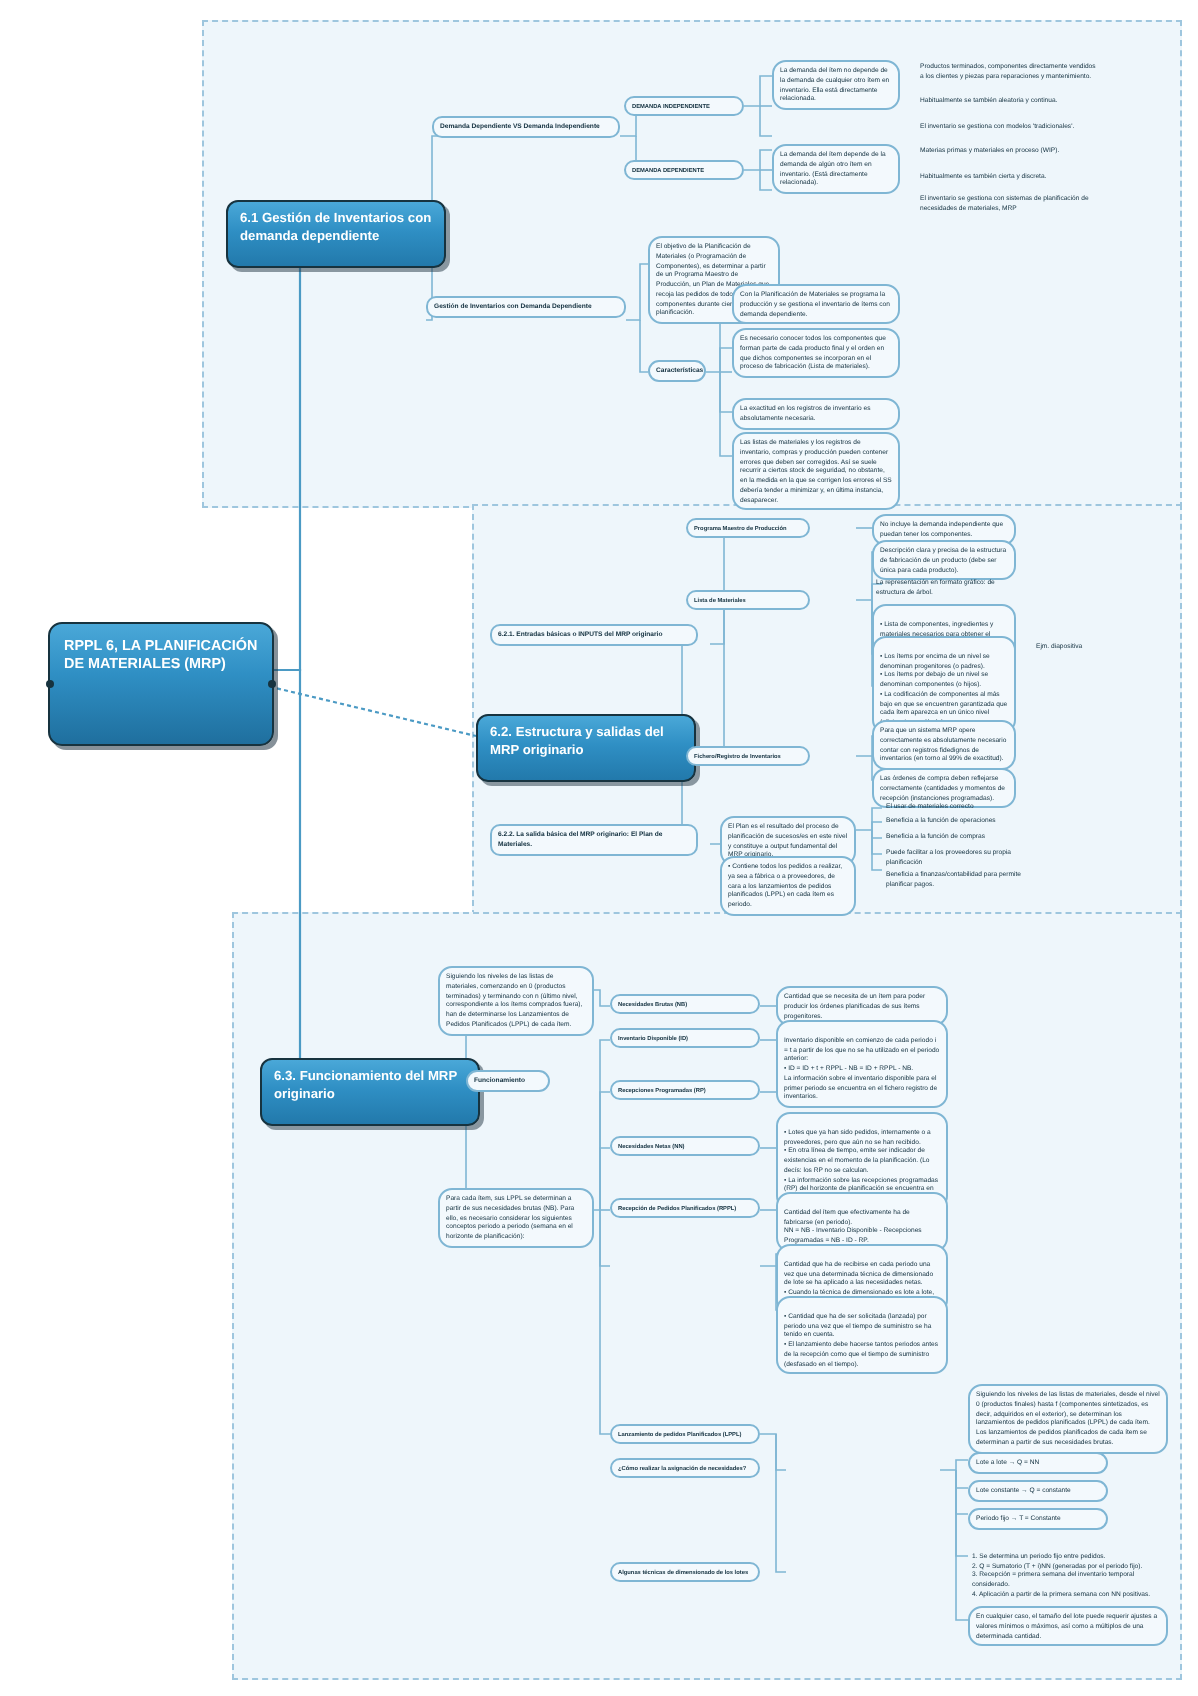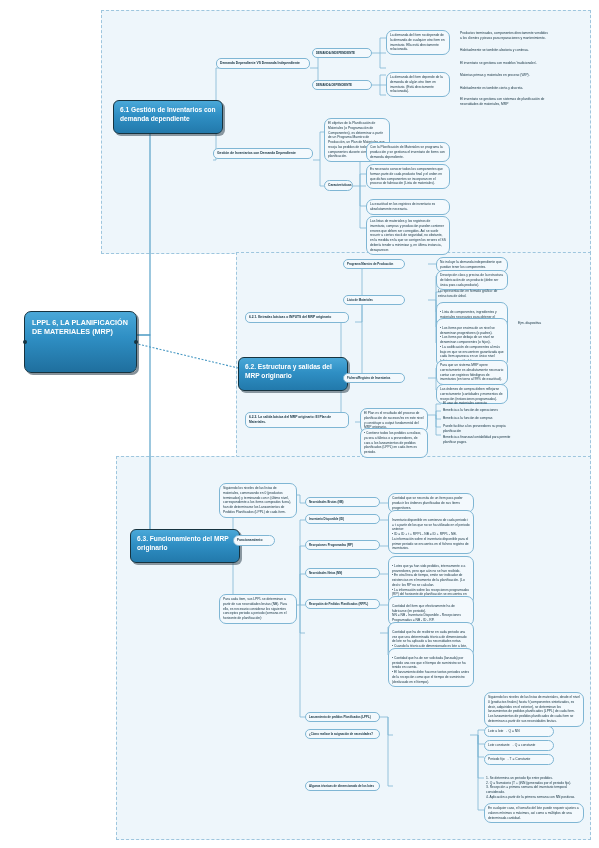--- a/index.html
+++ b/index.html
@@ -121,21 +121,21 @@
       <path d="M478 735 V744 H484"></path>
       <path d="M478 735 V757 H484"></path>
       <path d="M478 735 V778 H484"></path>
       <path d="M478 735 V810 H484"></path>
     </g>
   </svg>
 
   <div class="mainnode central">
     <span class="dot l"></span>
     <span class="dot r"></span>
-    <span>LPPL 6, LA PLANIFICACIÓN DE MATERIALES (MRP)</span>
+    <span>RPPL 6, LA PLANIFICACIÓN DE MATERIALES (MRP)</span>
   </div>
 
   <div class="branch b61">
     <span>6.1 Gestión de Inventarios con demanda dependiente</span>
   </div>
   <div class="branch b62">
     <span>6.2. Estructura y salidas del MRP originario</span>
   </div>
   <div class="branch b63">
     <span>6.3. Funcionamiento del MRP originario</span>

